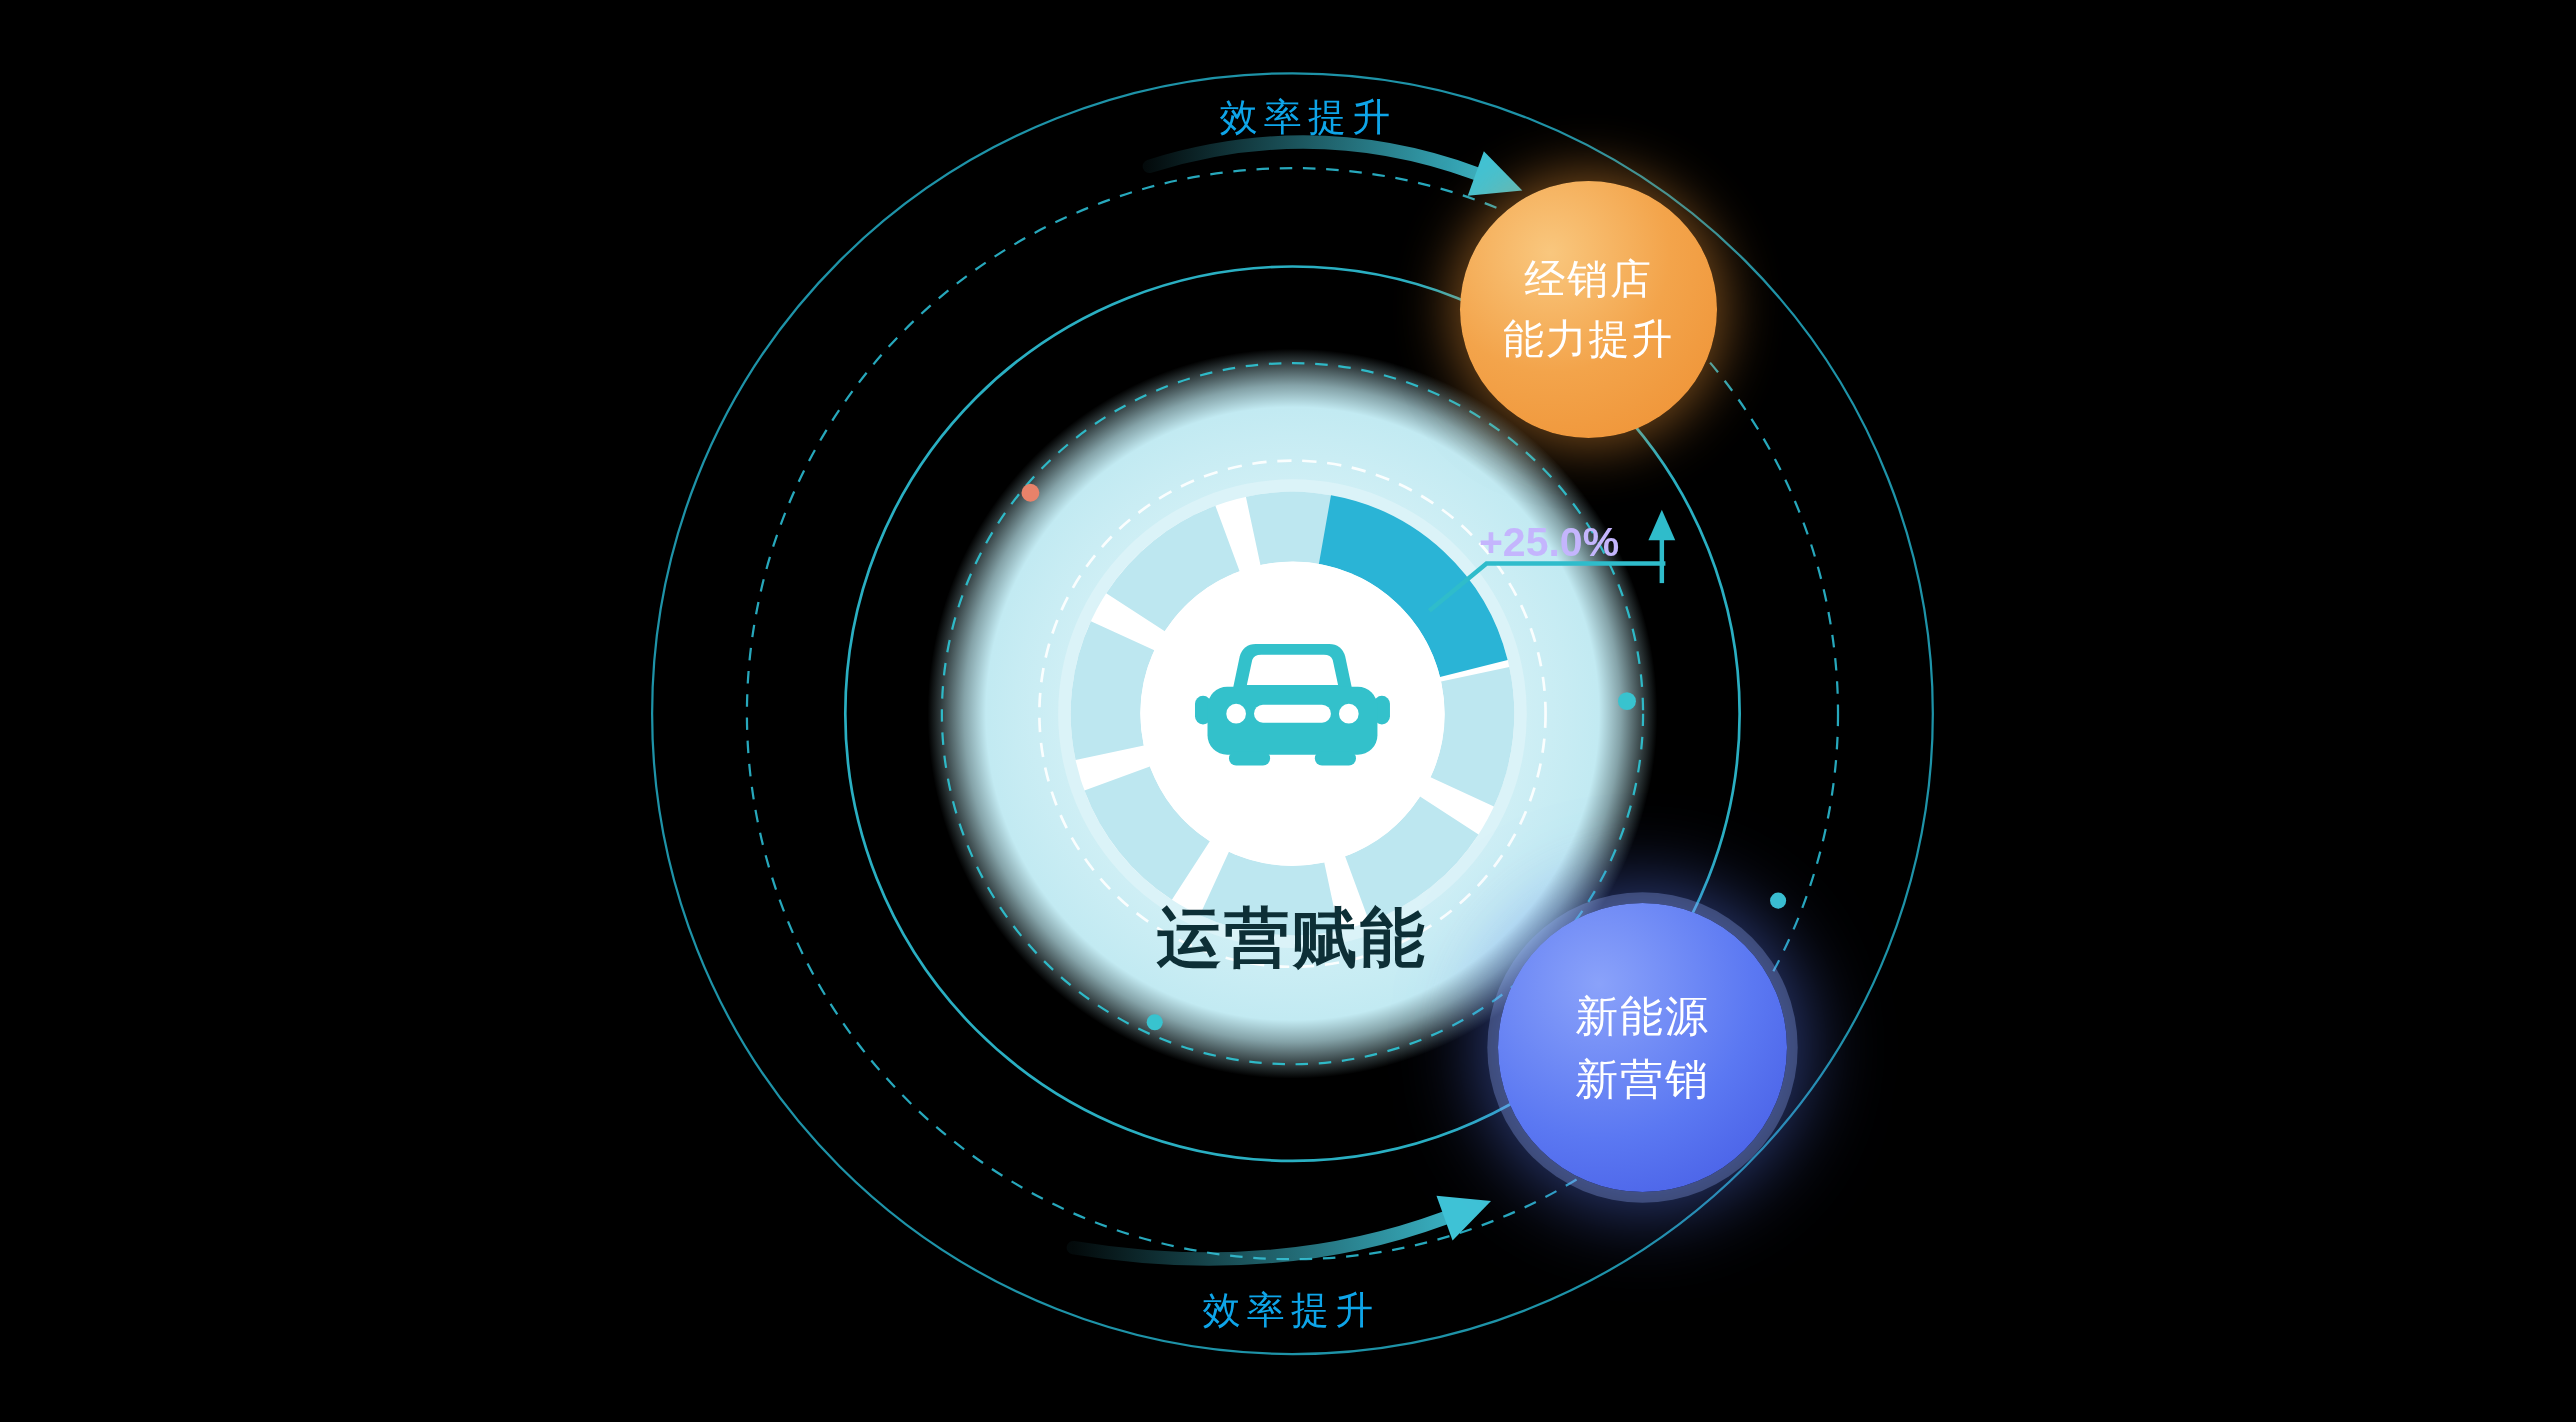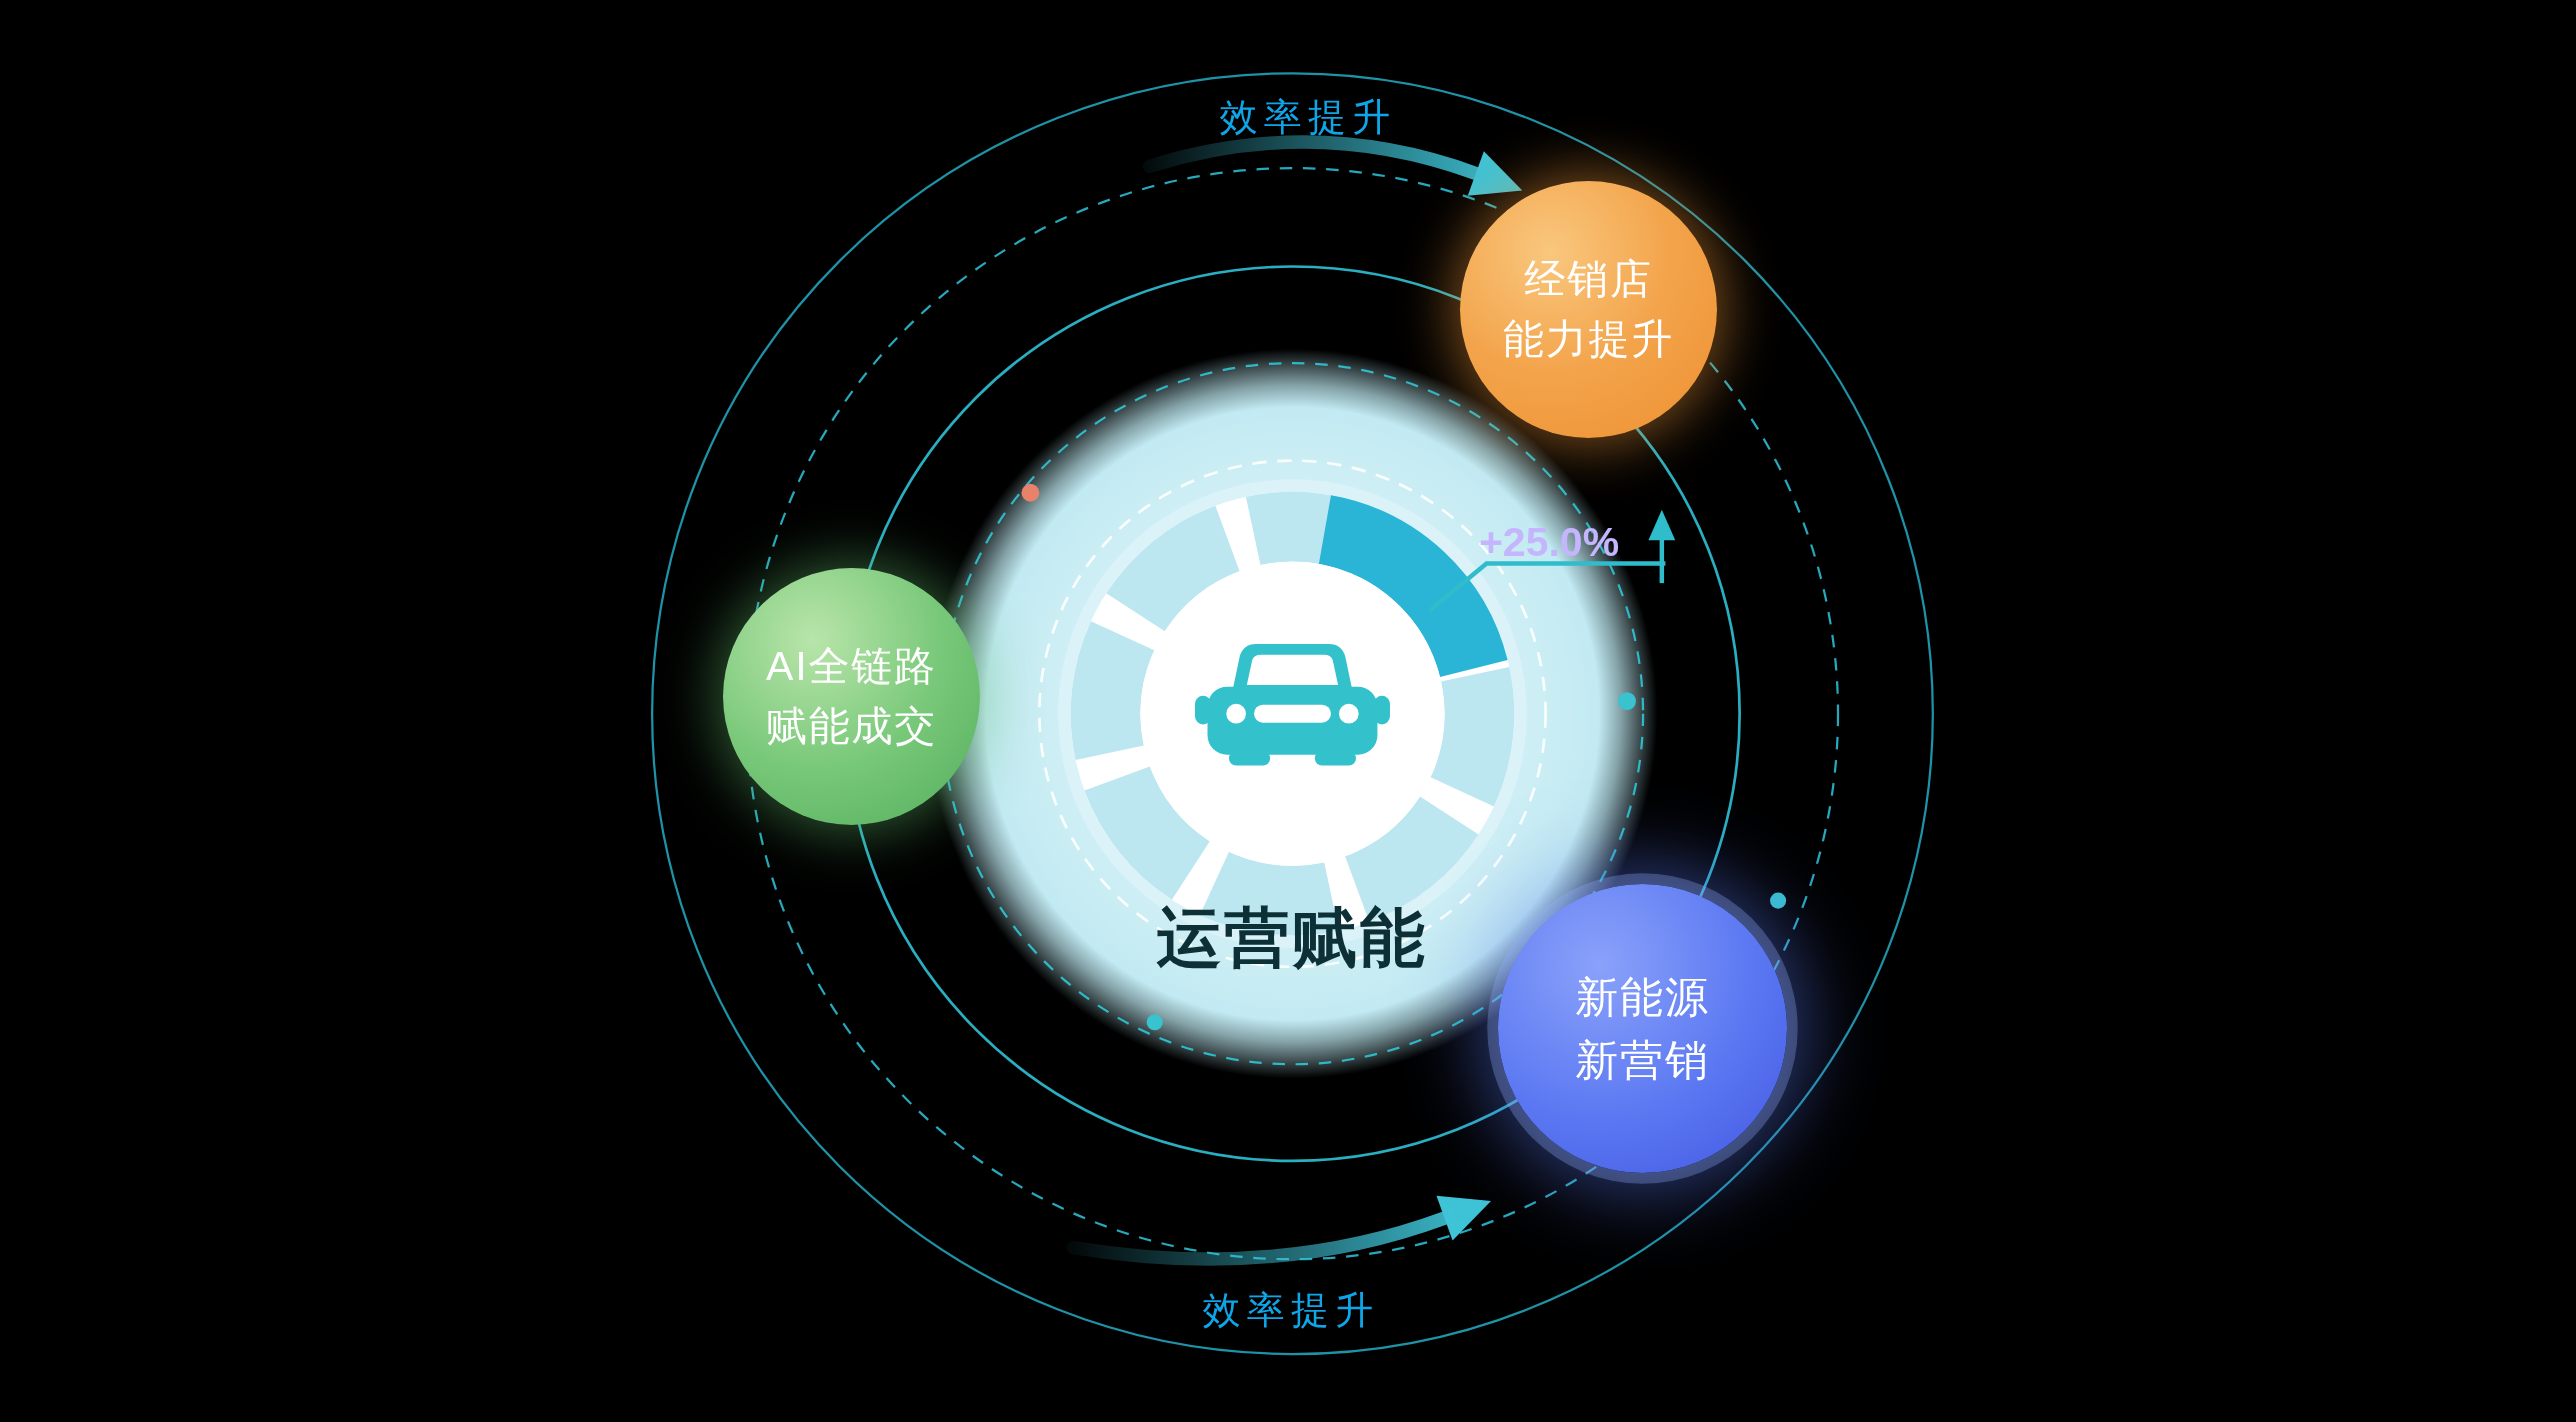--- a/index.html
+++ b/index.html
@@ -38,21 +38,21 @@
     box-shadow: 0 0 54px 9px rgba(238,150,55,0.50);
     font-size: 41px; line-height: 1.45;
   }
   .bubble-green {
     left: 723px; top: 568px; width: 257px; height: 257px;
     background: radial-gradient(circle at 35% 28%, #b9e5aa 0%, #78c879 52%, #52ae5b 100%);
     box-shadow: 0 0 54px 9px rgba(100,190,110,0.45);
     font-size: 41px; line-height: 1.45;
   }
   .bubble-blue {
-    left: 1498px; top: 884px; width: 289px; height: 289px;
+    left: 1498px; top: 903px; width: 289px; height: 289px;
     background: radial-gradient(circle at 35% 28%, #8aa2fa 0%, #5b78f2 55%, #4257e2 100%);
     box-shadow: 0 0 0 10.7px rgba(150,175,255,0.30), 0 0 81px 16px rgba(90,120,240,0.55);
     font-size: 43px; line-height: 1.45; text-align: center;
   }
   .center-label {
     position: absolute;
     left: 1292px; top: 894px;
     transform: translateX(-50%);
     font-size: 65px;
     font-weight: 600;
@@ -147,26 +147,20 @@
     <circle cx="1988" cy="1007" r="9" fill="#38c3cf"></circle>
   </svg>
 
   <div class="bubble bubble-orange">
     <div class="bubble-text">
       <span>经销店</span>
       <span>能力提升</span>
     </div>
   </div>
 
-  <div class="bubble bubble-green">
-    <div class="bubble-text">
-      <span>AI全链路</span>
-      <span>赋能成交</span>
-    </div>
-  </div>
 
   <div class="bubble bubble-blue">
     <div class="bubble-text">
       <span>新能源</span>
       <span>新营销</span>
     </div>
   </div>
 
   <div class="center-label">运营赋能</div>
   <div class="metric-label">+25.0%</div>

